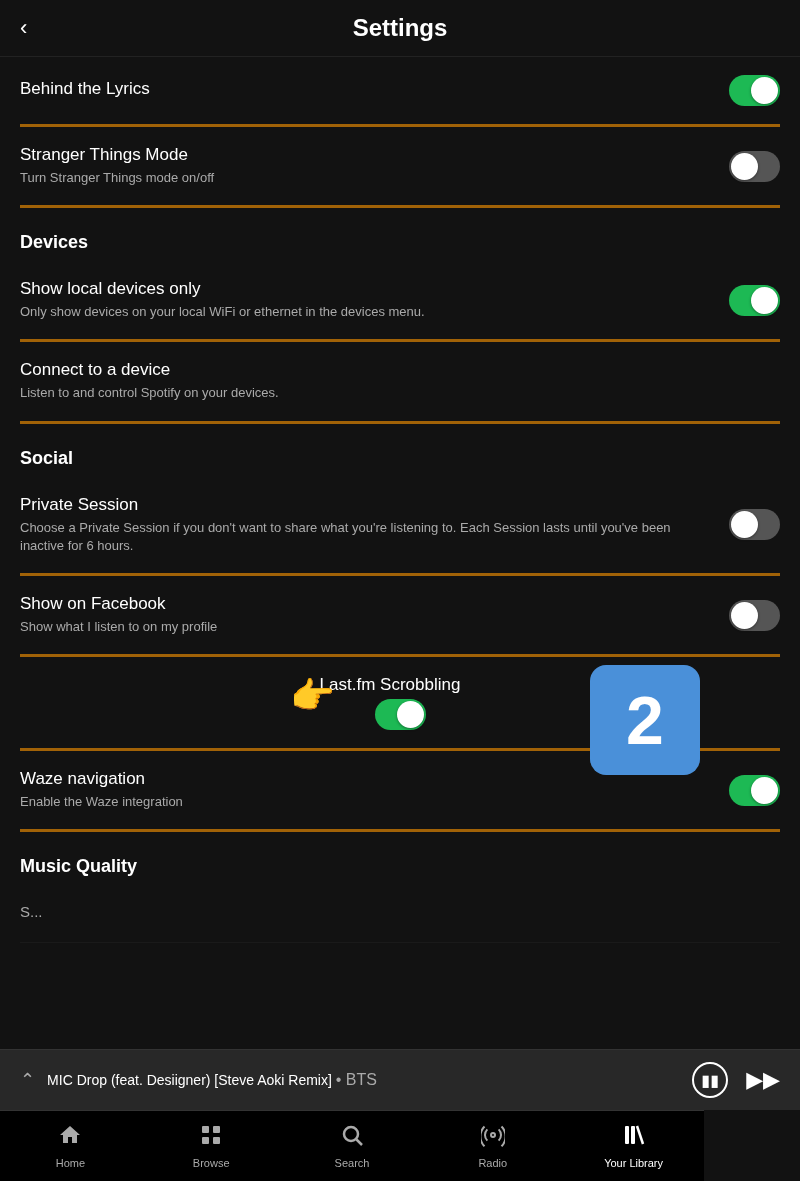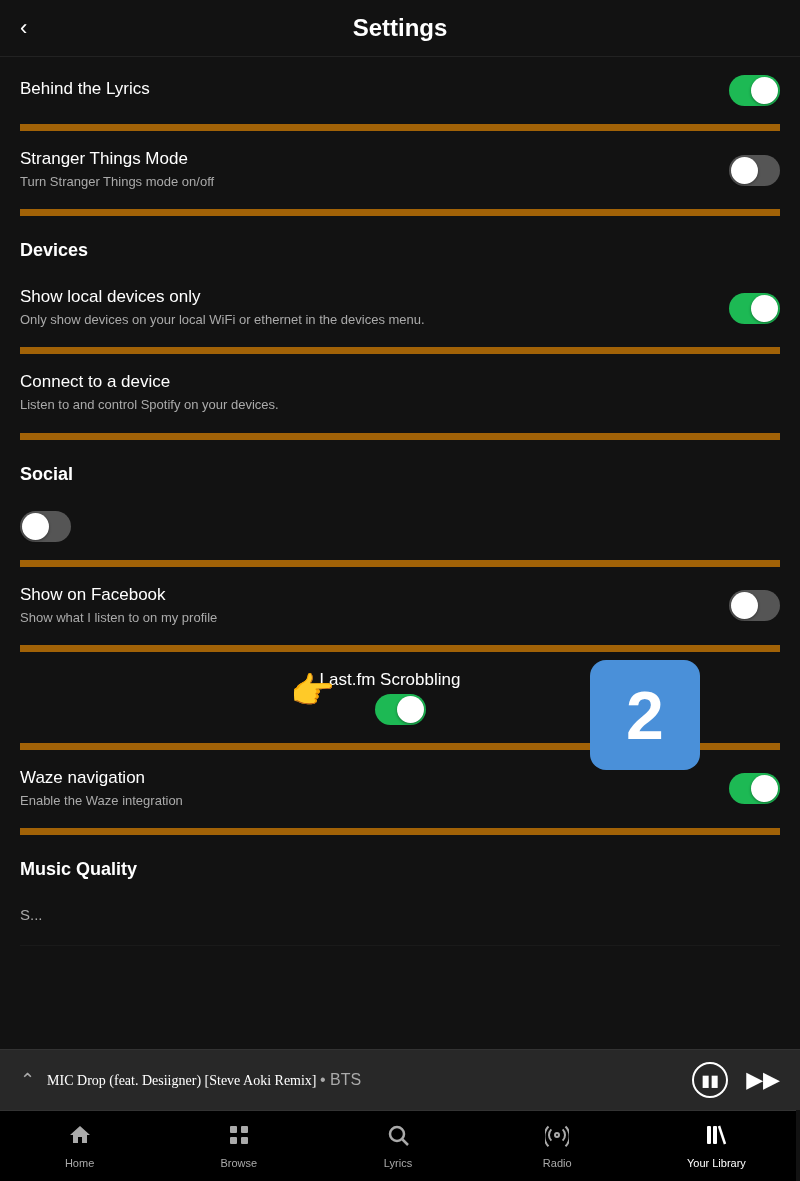--- a/index.html
+++ b/index.html
@@ -37,21 +37,21 @@
     }
 
     
     .settings-content {
       padding: 0 20px;
       padding-bottom: 140px;
     }
 
     .setting-item {
       padding: 18px 0;
-      border-bottom: 7px solid #a16207;
+      border-bottom: 3px solid #a16207;
       display: flex;
       align-items: center;
       justify-content: space-between;
     }
     .setting-item-left {
       flex: 1;
       padding-right: 20px;
     }
     .setting-item-title {
       font-size: 17px;
@@ -121,21 +121,20 @@
       gap: 12px;
     }
     .chevron-up {
       color: #aaa;
       font-size: 18px;
     }
     .now-playing-title {
       font-size: 14px;
       color: #fff;
       font-weight: 500;
-      font-family: Liberation Serif, serif;
     }
     .now-playing-artist {
       color: #aaa;
     }
     .now-playing-controls {
       display: flex;
       align-items: center;
       gap: 18px;
     }
     .ctrl-btn {
@@ -154,21 +153,21 @@
       color: #fff;
       font-size: 22px;
       cursor: pointer;
     }
 
     
     .bottom-nav {
       position: fixed;
       bottom: 0;
       left: 0;
-      width: 796px;
+      width: 704px;
       height: 71px;
       background: #000;
       display: flex;
       align-items: center;
       justify-content: space-around;
       border-top: 1px solid #333;
     }
     .nav-item {
       display: flex;
       flex-direction: column;
@@ -242,20 +241,24 @@
       <div class="setting-item-title">Connect to a device</div>
       <div class="setting-item-desc">Listen to and control Spotify on your devices.</div>
     </div>
   </div>
 
   <div class="section-header">
     <div class="section-header-text">Social</div>
   </div>
 
   <div class="setting-item">
+    <div class="setting-item-left">
+      <div class="setting-item-title">Private Session</div>
+      <div class="setting-item-desc">Choose a Private Session if you don't want to share what you're listening to. Each Session lasts until you've been inactive for 6 hours.</div>
+    </div>
     <div class="toggle">
       <div class="toggle-track off">
         <div class="toggle-thumb"></div>
       </div>
     </div>
   </div>
 
   <div class="setting-item">
     <div class="setting-item-left">
       <div class="setting-item-title">Show on Facebook</div>
@@ -348,21 +351,21 @@
     <span class="nav-label">Browse</span>
   </div>
 
   <div class="nav-item">
     <span class="nav-icon">
       <svg width="24" height="24" viewBox="0 0 24 24" fill="none" stroke="#aaa" stroke-width="2.5">
         <circle cx="11" cy="11" r="7"></circle>
         <line x1="16.5" y1="16.5" x2="22" y2="22"></line>
       </svg>
     </span>
-    <span class="nav-label">Lyrics</span>
+    <span class="nav-label">Search</span>
   </div>
 
   <div class="nav-item">
     <span class="nav-icon">
       <svg width="24" height="24" viewBox="0 0 24 24" fill="none" stroke="#aaa" stroke-width="2">
         <circle cx="12" cy="12" r="2"></circle>
         <path d="M6.34 6.34a8 8 0 0 0 0 11.32"></path>
         <path d="M17.66 6.34a8 8 0 0 1 0 11.32"></path>
         <path d="M3.51 3.51a14 14 0 0 0 0 19.8"></path>
         <path d="M20.49 3.51a14 14 0 0 1 0 19.8"></path>

